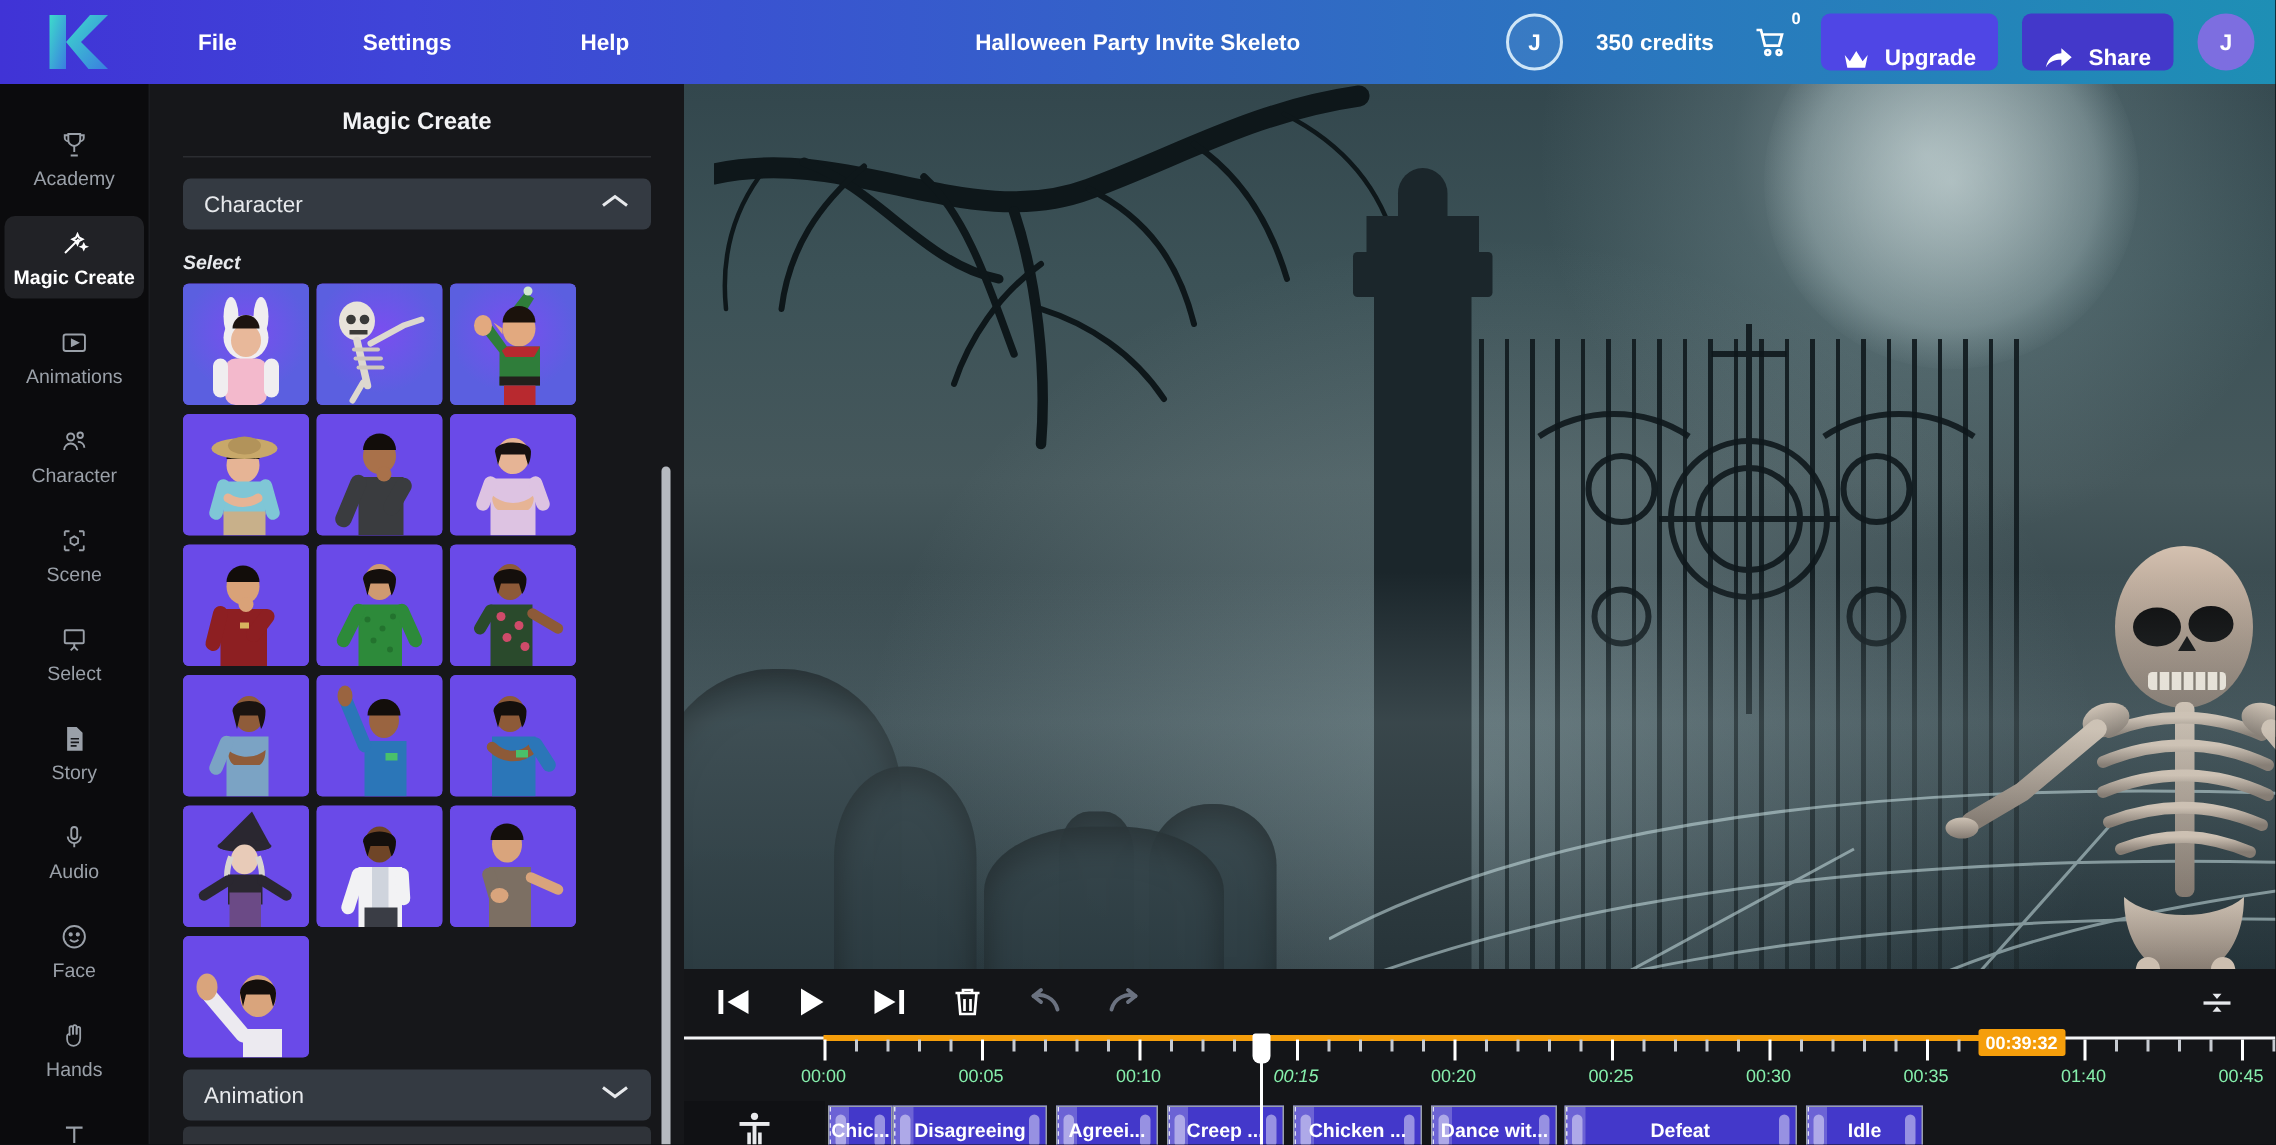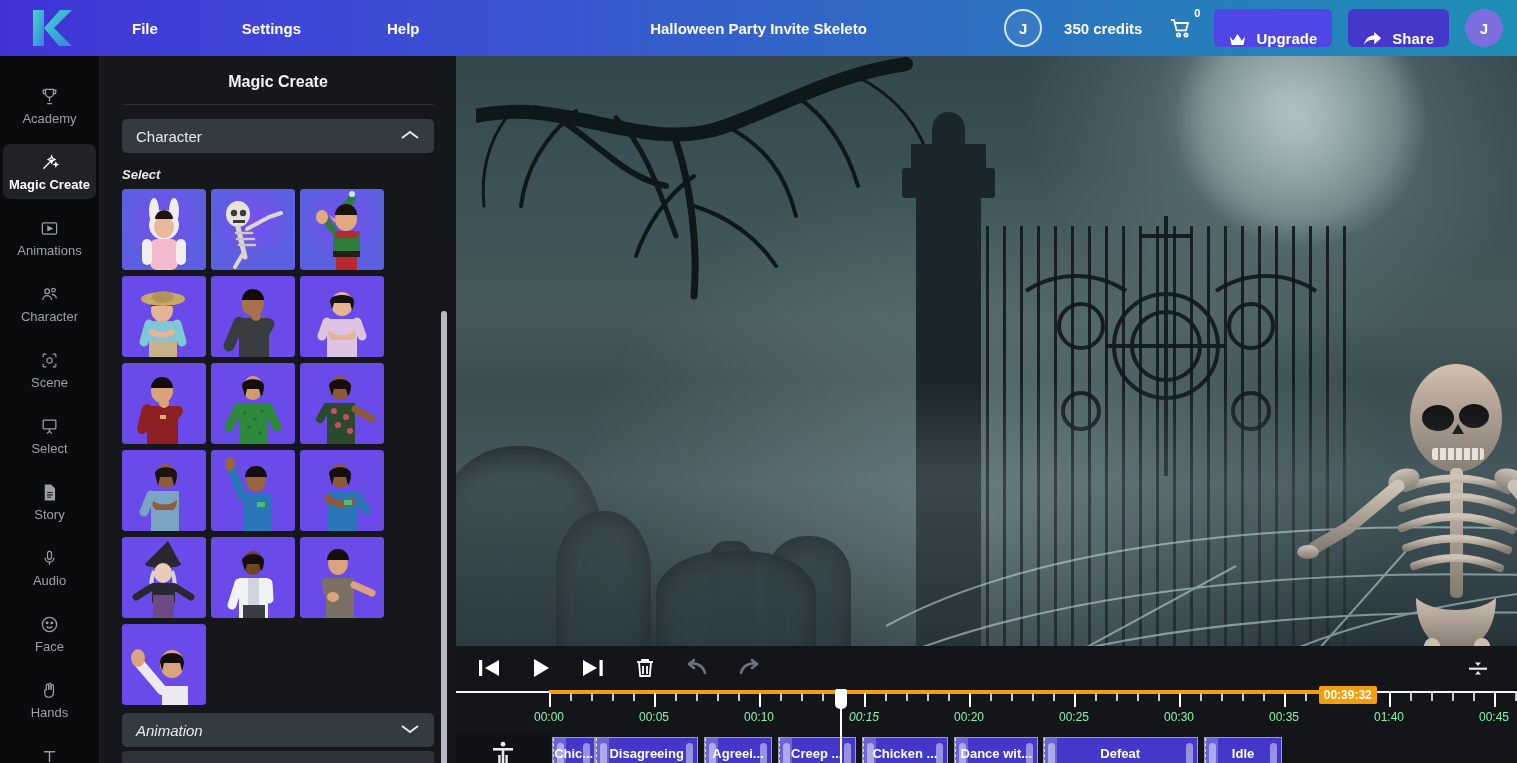--- a/index.html
+++ b/index.html
@@ -103,21 +103,21 @@
   .thumb .figure { position: absolute; inset: 0; }
   .panel-scrollbar {
     position: absolute; right: 9px; top: 158px; width: 6px; height: 495px;
     background: #24262a; border-radius: 3px;
   }
   .panel-scrollthumb {
     position: absolute; top: 0; left: 0; width: 6px; height: 482px;
     background: #b6bac0; border-radius: 3px; cursor: pointer;
   }
   .section-foot {
-    position: absolute; left: 22px; right: 22px; bottom: 0; font-style: italic;
+    position: absolute; left: 22px; right: 22px; bottom: 0;
   }
   .section-head.foot { margin: 0; }
   .foot-stub { height: 12px; background: #2f3339; border-radius: 4px 4px 0 0; margin-top: 4px; }
 
   
   .stage { flex: 1 1 auto; display: flex; flex-direction: column; min-width: 0; background: #0d0d0f; }
   .canvas {
     position: relative; flex: 0 0 590px; height: 590px; overflow: hidden;
     background: #18242a;
   }

